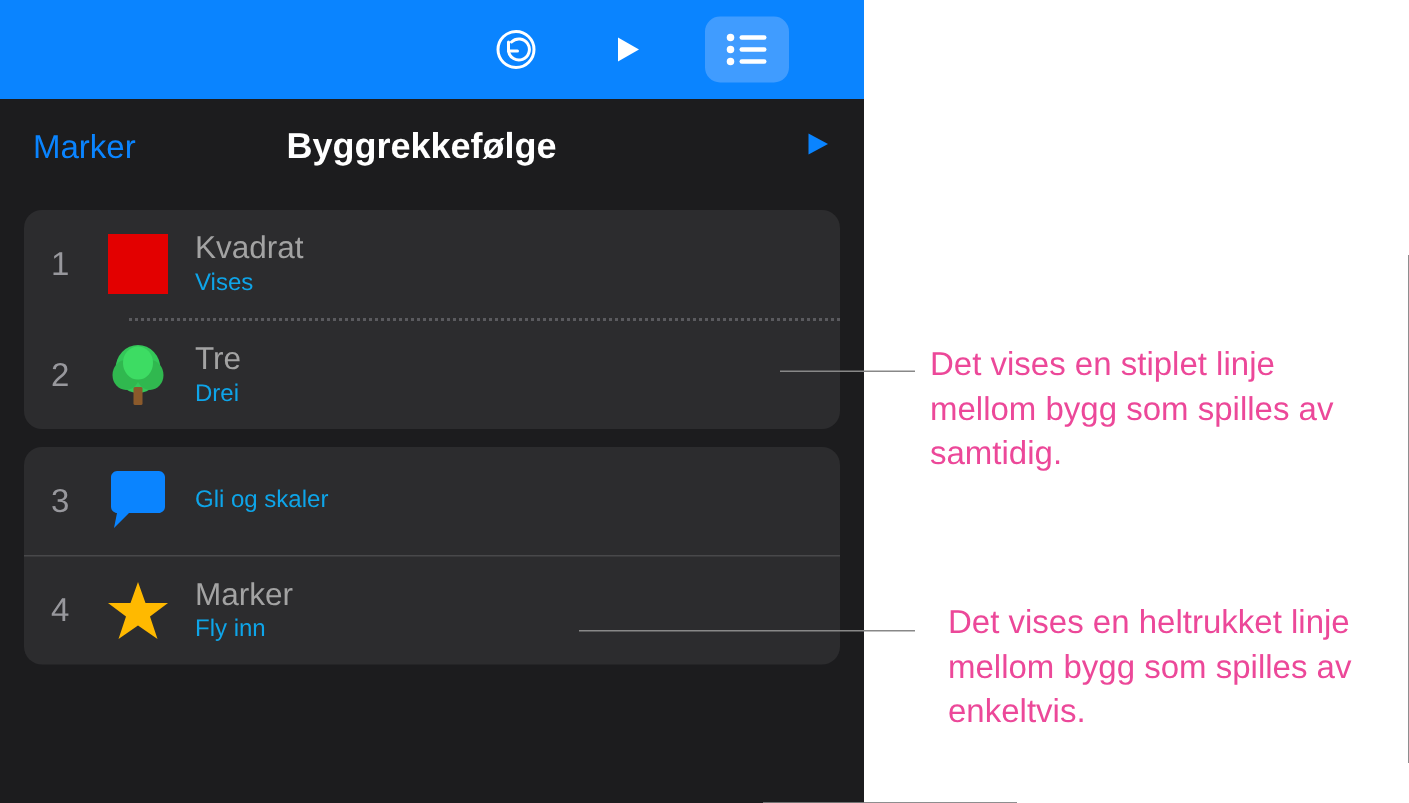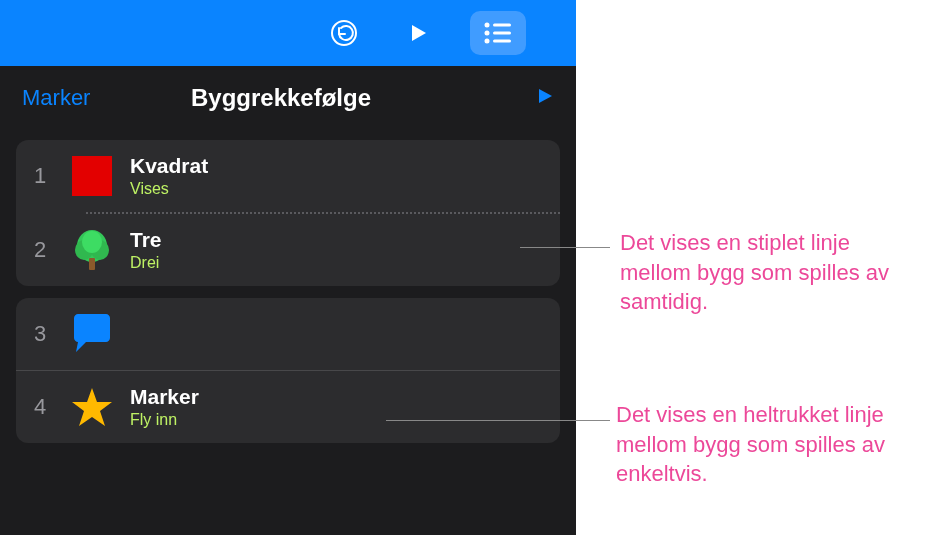--- a/index.html
+++ b/index.html
@@ -105,26 +105,26 @@
       width: 40px;
       height: 40px;
       background: #e30000;
     }
     .row-text {
       display: flex;
       flex-direction: column;
       gap: 2px;
     }
     .row-title {
-      color: #ffffff;
+      color: #a3a3a3;
       font-size: 21px;
-      font-weight: 700;
+      font-weight: 400;
     }
     .row-sub {
-      color: #bef264;
+      color: #0ea5e9;
       font-size: 16px;
     }
     .divider-dotted {
       margin-left: 70px;
       border: none;
       border-top: 2px dotted #5a5a5e;
       height: 0;
     }
     .divider-solid {
       margin-left: 0;
@@ -219,20 +219,21 @@
 
     <div class="group">
       <div class="row">
         <span class="row-num">3</span>
         <div class="row-icon">
           <svg width="44" height="40" viewBox="0 0 44 40" fill="#0a84ff">
             <path d="M4 4 C4 2 6 0 8 0 L36 0 C38 0 40 2 40 4 L40 24 C40 26 38 28 36 28 L16 28 L6 38 L8 28 C6 28 4 26 4 24 Z"></path>
           </svg>
         </div>
         <div class="row-text">
+          <span class="row-sub">Gli og skaler</span>
         </div>
       </div>
       <hr class="divider-solid">
       <div class="row">
         <span class="row-num">4</span>
         <div class="row-icon">
           <svg width="42" height="42" viewBox="0 0 42 42" fill="#ffb900">
             <path d="M21 2 L26 16 L41 16 L29 25 L34 40 L21 31 L8 40 L13 25 L1 16 L16 16 Z"></path>
           </svg>
         </div>
@@ -242,13 +243,13 @@
         </div>
       </div>
     </div>
   </div>
 </div>
 
 <div class="callout-line" style="left:520px; top:247px; width:90px;"></div>
 <div class="callout-text" style="left:620px; top:228px;">Det vises en stiplet linje mellom bygg som spilles av samtidig.</div>
 
 <div class="callout-line" style="left:386px; top:420px; width:224px;"></div>
-<div class="callout-text" style="left:616px; top:400px;">Det vises en heltrukket linje mellom bygg som spilles av enkeltvis.</div>
+<div class="callout-text" style="left:632px; top:400px;">Det vises en heltrukket linje mellom bygg som spilles av enkeltvis.</div>
 
 </body></html>

